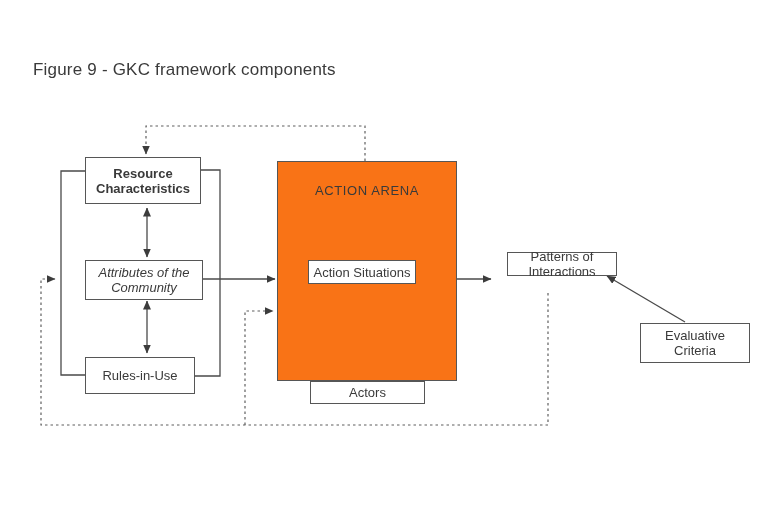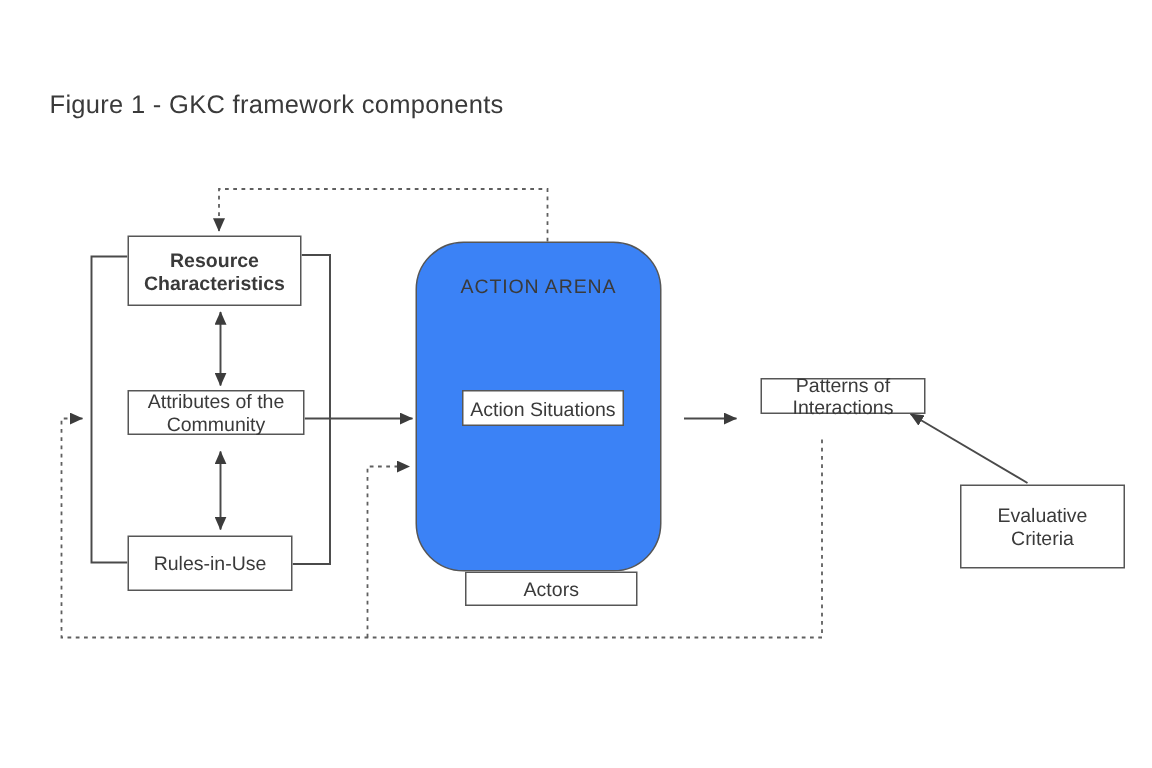--- a/index.html
+++ b/index.html
@@ -39,39 +39,39 @@
     color: #3a3a3a;
     font-size: 13px;
     line-height: 15px;
     text-align: center;
     display: flex;
     align-items: center;
     justify-content: center;
     white-space: pre-line;
   }
   .box-resource   { left: 85px;  top: 157px; width: 116px; height: 47px; font-weight: bold; }
-  .box-attributes { left: 85px;  top: 260px; width: 118px; height: 30px; }
+  .box-attributes { left: 85px;  top: 260px; width: 118px; height: 40px; font-style: italic; }
   .box-rules      { left: 85px;  top: 357px; width: 110px; height: 37px; line-height: 13px; }
-  .box-arena      { left: 277px; top: 161px; width: 164px; height: 220px;
-                    align-items: flex-start; background: #3b82f6; border-radius: 32px; }
+  .box-arena      { left: 277px; top: 161px; width: 180px; height: 220px;
+                    align-items: flex-start; background: #f97316; }
   .arena-label    { margin-top: 21px; width: 100%; text-align: center;
                     letter-spacing: 0.6px; font-size: 13px; color: #3a3a3a; white-space: nowrap; }
   .box-situations { left: 308px; top: 260px; width: 108px; height: 24px; }
   .box-actors     { left: 310px; top: 345px; width: 115px; height: 23px; margin-top: 36px; }
   .box-patterns   { left: 507px; top: 252px; width: 110px; height: 24px; }
-  .box-evaluative { left: 640px; top: 323px; width: 110px; height: 56px; }
+  .box-evaluative { left: 640px; top: 323px; width: 110px; height: 40px; }
   .solid-line  { stroke: #4a4a4a; stroke-width: 1.3; fill: none; }
   .dashed-line { stroke: #5f5f5f; stroke-width: 1.2; fill: none; stroke-dasharray: 2.5 3; }
 </style>
 </head>
 <body>
 
 <div class="canvas">
 
-  <div class="figure-caption">Figure 1 - GKC framework components</div>
+  <div class="figure-caption">Figure 9 - GKC framework components</div>
 
   <svg class="lines-layer" viewBox="0 0 768 512" xmlns="http://www.w3.org/2000/svg">
     <defs>
       <marker id="arrowhead" markerWidth="9" markerHeight="8" refX="8.5" refY="4" orient="auto-start-reverse" markerUnits="userSpaceOnUse">
         <path d="M0,0 L9,4 L0,8 Z" fill="#3c3c3c"></path>
       </marker>
     </defs>
 
     <path class="solid-line" d="M85,171 H61 V375 H85"></path>
     <path class="solid-line" d="M201,170 H220 V376 H195"></path>

